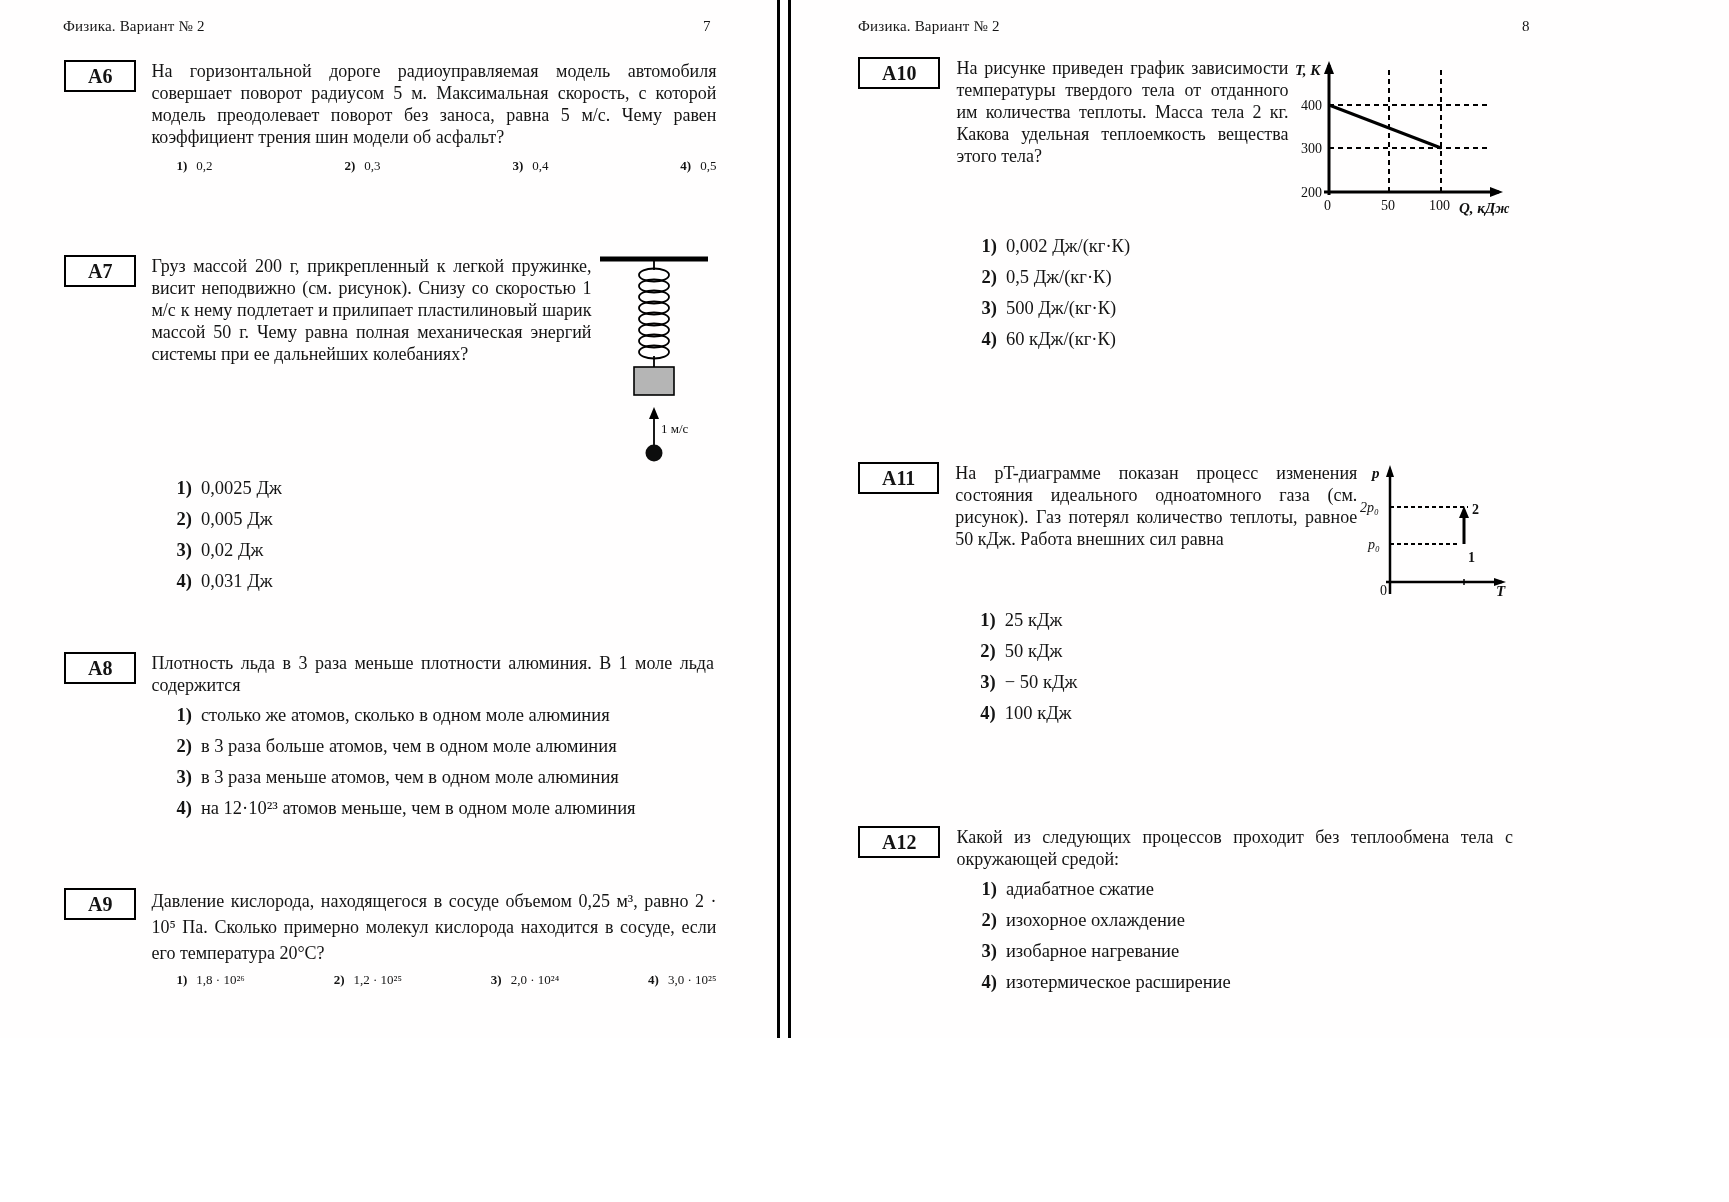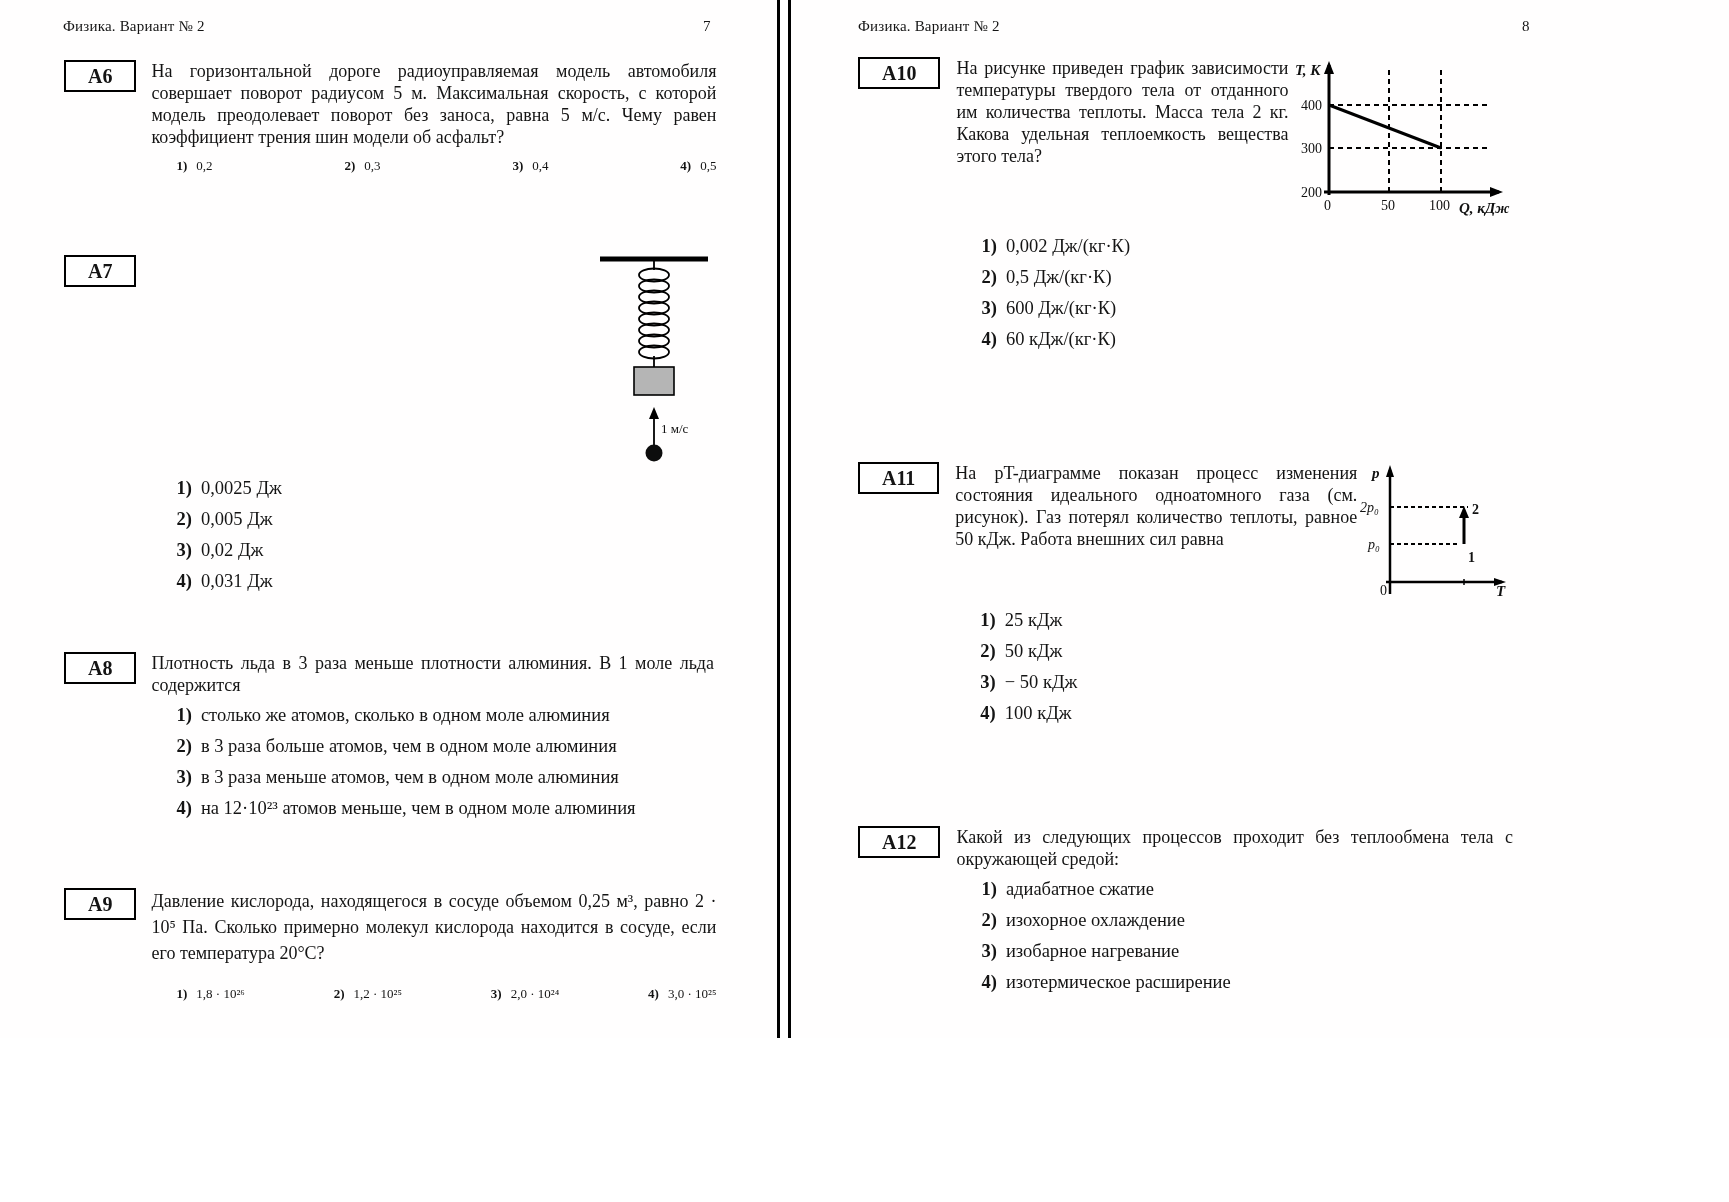--- a/index.html
+++ b/index.html
@@ -63,20 +63,21 @@
         </div>
       </div>
     </div>
 
     <div class="q" style="top:255px; left:64px; width:650px;">
       <div class="qrow">
         <div class="qlabel">А7</div>
         <div class="qgap7"></div>
         <div class="qcontent">
           <div class="qrow">
+            <p class="qtext" style="width:440px;">Груз массой 200 г, прикрепленный к легкой пружинке, висит неподвижно (см. рисунок). Снизу со скоростью 1 м/с к нему подлетает и прилипает пластилиновый шарик массой 50 г. Чему равна полная механическая энергий системы при ее дальнейших колебаниях?</p>
             <div class="figcol">
               <svg width="120" height="210" viewBox="0 0 120 210">
                 <line x1="6" y1="4" x2="114" y2="4" stroke="#000" stroke-width="5"></line>
                 <line x1="60" y1="4" x2="60" y2="15" stroke="#000" stroke-width="1.8"></line>
                 <g fill="none" stroke="#000" stroke-width="1.8">
                   <ellipse cx="60" cy="20" rx="15" ry="6.5"></ellipse>
                   <ellipse cx="60" cy="31" rx="15" ry="6.5"></ellipse>
                   <ellipse cx="60" cy="42" rx="15" ry="6.5"></ellipse>
                   <ellipse cx="60" cy="53" rx="15" ry="6.5"></ellipse>
                   <ellipse cx="60" cy="64" rx="15" ry="6.5"></ellipse>
@@ -118,21 +119,21 @@
         </div>
       </div>
     </div>
 
     <div class="q" style="top:888px; left:64px; width:650px;">
       <div class="qrow">
         <div class="qlabel">А9</div>
         <div class="qgap7"></div>
         <div class="qcontent">
           <p class="qtext lh26">Давление кислорода, находящегося в сосуде объемом 0,25 м³, равно 2 · 10⁵ Па. Сколько примерно молекул кислорода находится в сосуде, если его температура 20°С?</p>
-          <div class="ans-row" style="width:565px; margin-top:20px;">
+          <div class="ans-row" style="width:565px; margin-top:6px;">
             <span class="ans"><b class="n">1)</b><span class="t">1,8 · 10²⁶</span></span>
             <span class="ans"><b class="n">2)</b><span class="t">1,2 · 10²⁵</span></span>
             <span class="ans"><b class="n">3)</b><span class="t">2,0 · 10²⁴</span></span>
             <span class="ans"><b class="n">4)</b><span class="t">3,0 · 10²⁵</span></span>
           </div>
         </div>
       </div>
     </div>
 
     <div class="footer">© МИОО, 2009 г.</div>
@@ -171,21 +172,21 @@
                 <text x="31" y="153" font-size="14">0</text>
                 <text x="88" y="153" font-size="14">50</text>
                 <text x="136" y="153" font-size="14">100</text>
                 <text x="166" y="156" font-size="15" font-weight="bold" class="it">Q, кДж</text>
               </svg>
             </div>
           </div>
           <div class="ans-list" style="margin-top:14px;">
             <div class="ans"><b class="n">1)</b><span class="t">0,002 Дж/(кг·К)</span></div>
             <div class="ans"><b class="n">2)</b><span class="t">0,5 Дж/(кг·К)</span></div>
-            <div class="ans"><b class="n">3)</b><span class="t">600 Дж/(кг·К)</span></div>
+            <div class="ans"><b class="n">3)</b><span class="t">500 Дж/(кг·К)</span></div>
             <div class="ans"><b class="n">4)</b><span class="t">60 кДж/(кг·К)</span></div>
           </div>
         </div>
       </div>
     </div>
 
     <div class="q" style="top:462px; left:66px; width:655px;">
       <div class="qrow">
         <div class="qlabel">А11</div>
         <div class="qgap8"></div>

